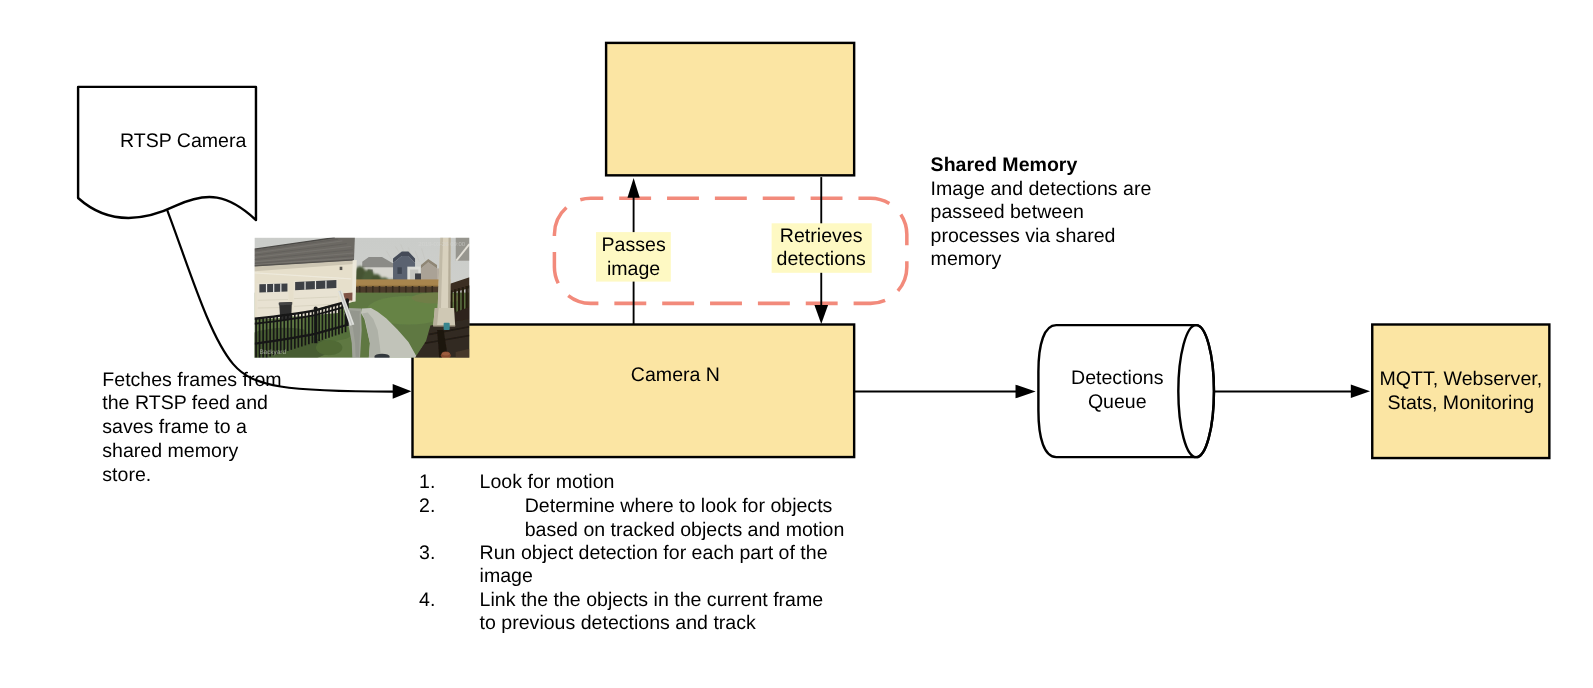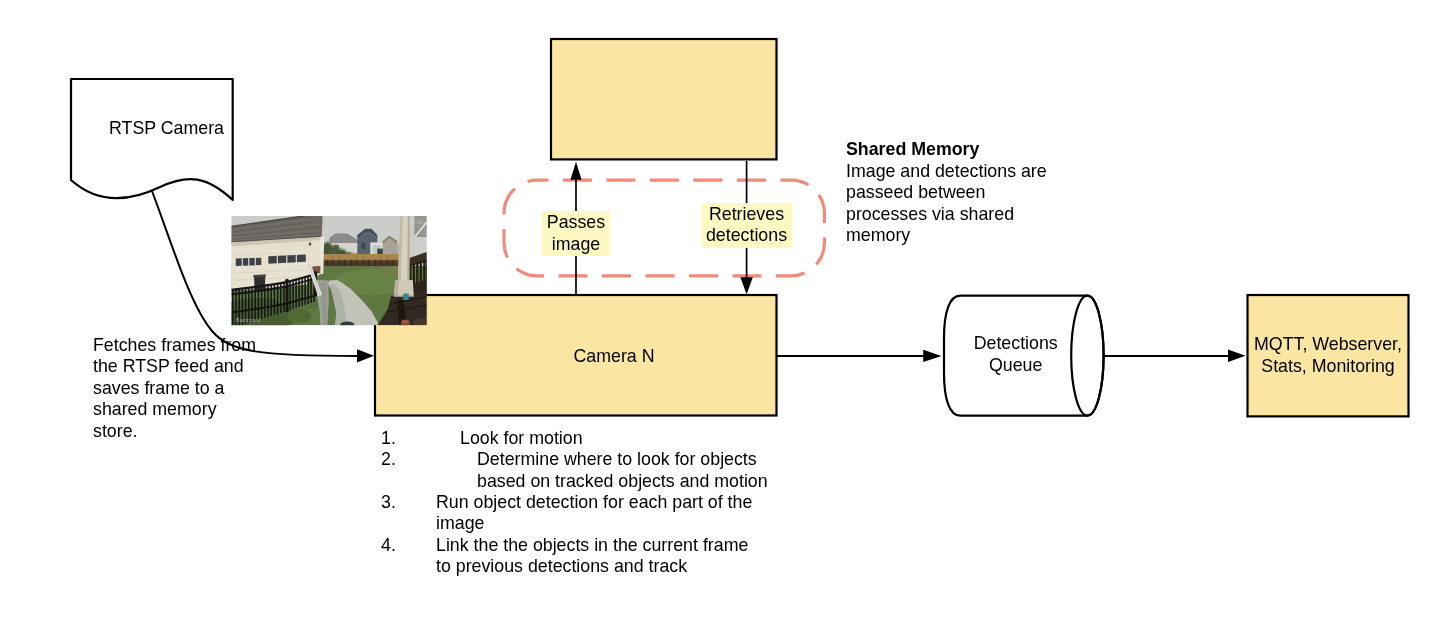--- a/index.html
+++ b/index.html
@@ -256,29 +256,29 @@
       <rect x="172" y="77.5" width="5.5" height="6.5" rx="0.8" fill="#37858e"></rect>
       <ellipse cx="174" cy="107" rx="4.5" ry="3.4" fill="#84492f"></ellipse>
       <ellipse cx="174" cy="105.5" rx="3.6" ry="1.6" fill="#9c5c3e"></ellipse>
 
       <text x="149" y="8" font-family="Liberation Sans, sans-serif" font-size="5.4" fill="#d6d6d4" opacity="0.6">2019-03-26 09:00</text>
       <text x="4.5" y="106" font-family="Liberation Sans, sans-serif" font-size="5.8" fill="#e8e8e4" opacity="0.55">Backyard</text>
     </g>
   </g>
 </svg>
 
-<div class="t ctr" style="left:375px;top:346px;width:478px;">Camera N</div>
+<div class="t ctr" style="left:375px;top:330px;width:478px;">Camera N</div>
 <div class="t ctr" style="left:1247.5px;top:334.3px;width:161px;">MQTT, Webserver,<br>Stats, Monitoring</div>
 <div class="t ctr" style="left:944px;top:333.1px;width:143.4px;">Detections<br>Queue</div>
 <div class="t ctr" style="left:71px;top:117.9px;width:191px;">RTSP Camera</div>
 <div class="t lbl" style="left:576px;top:211.3px;">Passes<br>image</div>
 <div class="t lbl" style="left:746.5px;top:202.8px;">Retrieves<br>detections</div>
 <div class="t" style="left:846px;top:139.3px;"><b>Shared Memory</b><br>Image and detections are<br>passeed between<br>processes via shared<br>memory</div>
 <div class="t" style="left:45px;top:335px;margin-left:48px;">Fetches frames from<br>the RTSP feed and<br>saves frame to a<br>shared memory<br>store.</div>
 <div class="t" style="left:381px;top:427.7px;">1.</div>
-<div class="t" style="left:436px;top:427.7px;margin-left:24px;">Look for motion</div>
+<div class="t" style="left:436px;top:427.7px;">Look for motion</div>
 <div class="t" style="left:381px;top:449.1px;">2.</div>
 <div class="t" style="left:436px;top:449.1px;margin-left:41px;">Determine where to look for objects<br>based on tracked objects and motion</div>
 <div class="t" style="left:381px;top:491.9px;">3.</div>
 <div class="t" style="left:436px;top:491.9px;">Run object detection for each part of the<br>image</div>
 <div class="t" style="left:381px;top:534.7px;">4.</div>
 <div class="t" style="left:436px;top:534.7px;">Link the the objects in the current frame<br>to previous detections and track</div>
 </div>
 
 </body></html>

